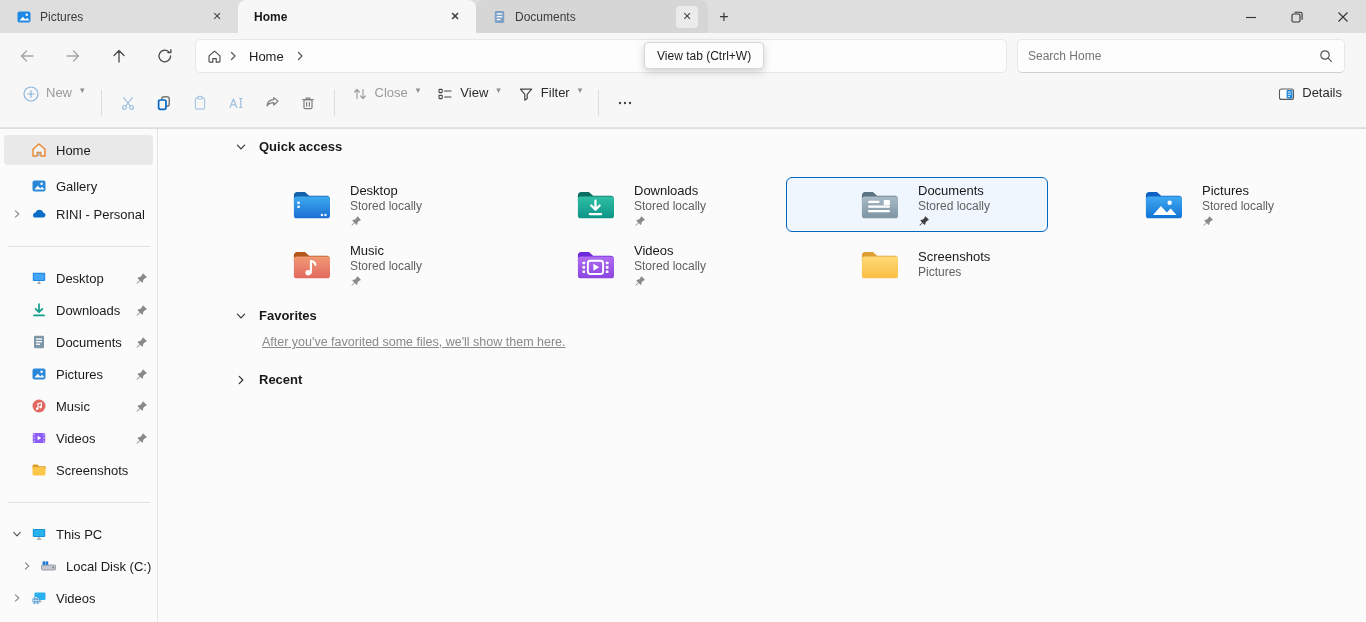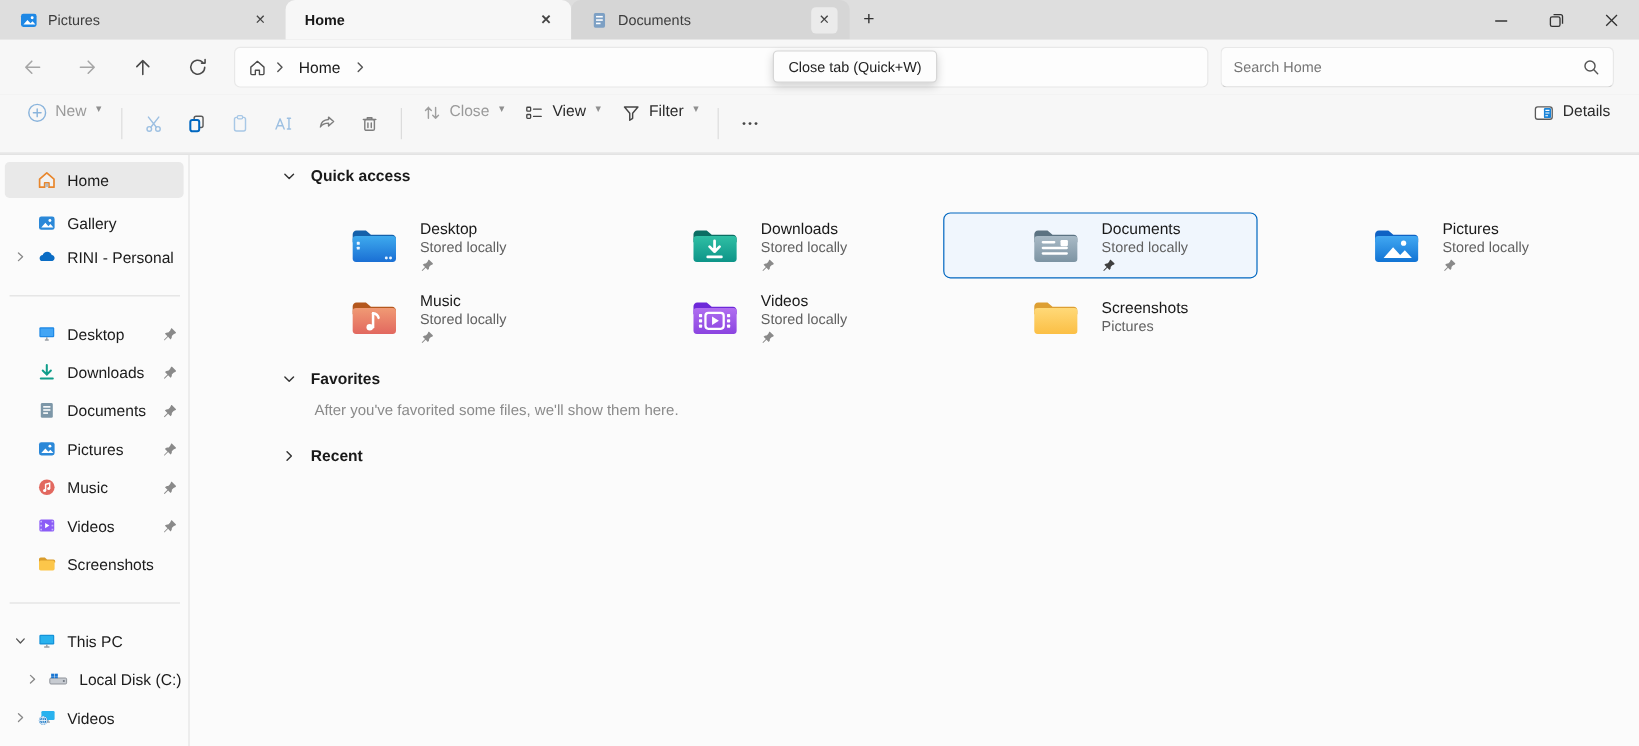--- a/index.html
+++ b/index.html
@@ -53,21 +53,21 @@
   .side-ico { width:17px; flex:none; display:flex; justify-content:center; }
   .side-label { margin-left:9px; white-space:nowrap; overflow:hidden; flex:1; }
   .side-pin { width:20px; flex:none; display:flex; justify-content:center; margin-right:2px; }
   .side-sep { position:absolute; left:8px; width:142px; height:1px; background:#e0e0e0; }
   .indent1 .side-chev { margin-left:10px; }
 
   
   .content { position:absolute; left:159px; top:0; width:1207px; height:493px;margin-left:43px; }
   .section-head { position:absolute; display:flex; align-items:center; font-size:13px; font-weight:700; color:#191919; }
   .section-chev { width:22px; display:flex; justify-content:center; margin-right:7px; }
-  .fav-empty { position:absolute; left:60px; top:206px; font-size:12.5px; color:#8a8a8a; }
+  .fav-empty { position:absolute; left:60px; top:206px; font-size:12.5px; color:#8a8a8a;text-decoration:underline; }
 
   .tiles { position:absolute; left:16px; top:48px; }
   .tile { position:absolute; width:262px; height:55px; border-radius:6px; display:flex; align-items:center; padding-left:73px; border:1.5px solid transparent; }
   .tile.selected { background:#f0f6fd; border-color:#0067c0; }
   .tile-ico { flex:none; margin-right:20px; }
   .tile-text { display:flex; flex-direction:column; }
   .tile-title { font-size:13px; color:#191919; line-height:16px; }
   .tile-sub { font-size:12px; color:#616161; line-height:15px; }
   .tile-pin { margin-top:1px; height:12px; }
 </style>
@@ -200,21 +200,21 @@
     <input type="text" placeholder="Search Home" style="">
     <span>
       <svg width="16" height="16" viewBox="0 0 16 16">
           <circle cx="7" cy="7" r="4.2" fill="none" stroke="#555" stroke-width="1.2"></circle>
           <path d="M10.2 10.2l3.2 3.2" stroke="#555" stroke-width="1.2" stroke-linecap="round"></path>
         </svg>
     </span>
   </div>
 </div>
 
-<div class="tooltip">Close tab (Quick+W)</div>
+<div class="tooltip">View tab (Ctrl+W)</div>
 
 <div class="toolbar">
   <div class="tb-btn tb-new">
     <span>
       <svg width="18" height="18" viewBox="0 0 18 18">
           <circle cx="9" cy="9" r="7" fill="none" stroke="#8ab4dc" stroke-width="1.2"></circle>
           <path d="M9 5.8v6.4M5.8 9h6.4" stroke="#8ab4dc" stroke-width="1.2" stroke-linecap="round"></path>
         </svg>
     </span>
     <span class="tb-label-dim">New</span>

